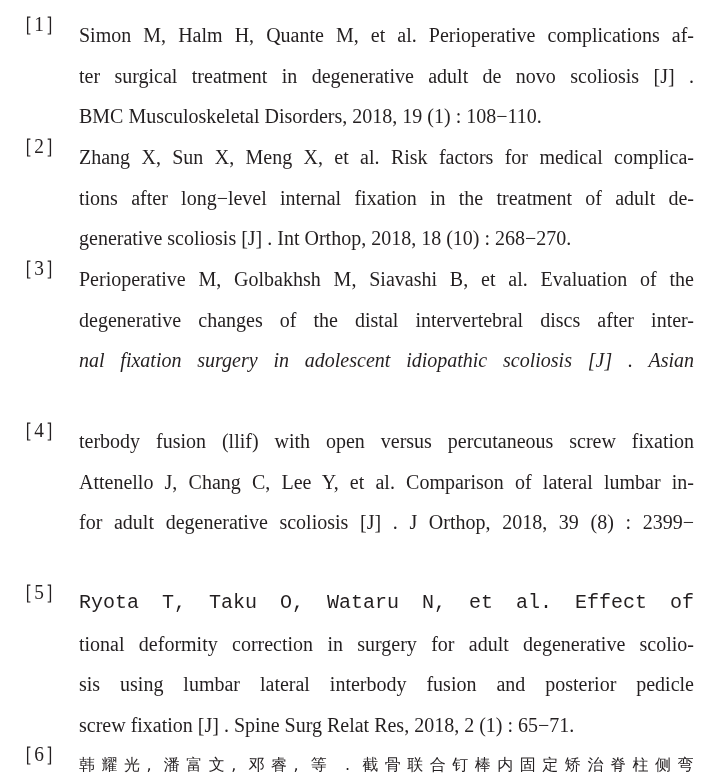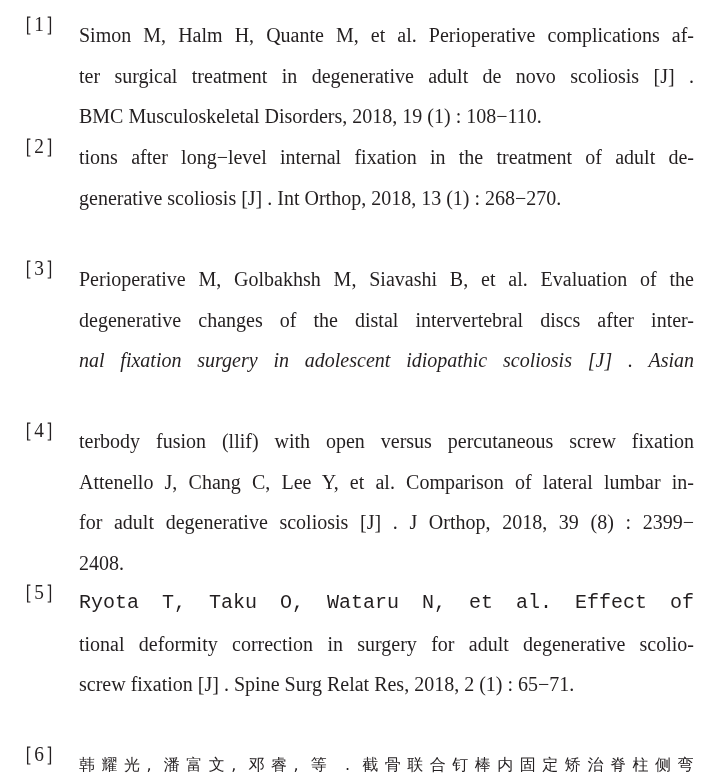--- a/index.html
+++ b/index.html
@@ -34,49 +34,50 @@
     <div class="ref-lines">
       <span class="line" style="white-space: normal; overflow: hidden;">Simon M, Halm H, Quante M, et al. Perioperative complications af-</span>
       <span class="line" style="white-space: normal; overflow: hidden;">ter surgical treatment in degenerative adult de novo scoliosis [J] .</span>
       <span class="line last">BMC Musculoskeletal Disorders, 2018, 19 (1) : 108−110.</span>
     </div>
   </div>
 
   <div class="ref" style="top:126px">
     <span class="ref-label">［2］</span>
     <div class="ref-lines">
+      <span class="line" style="white-space: normal; overflow: hidden;">Zhang X, Sun X, Meng X, et al. Risk factors for medical complica-</span>
       <span class="line" style="white-space: normal; overflow: hidden;">tions after long−level internal fixation in the treatment of adult de-</span>
-      <span class="line last">generative scoliosis [J] . Int Orthop, 2018, 13 (1) : 268−270.</span>
+      <span class="line last">generative scoliosis [J] . Int Orthop, 2018, 18 (10) : 268−270.</span>
     </div>
   </div>
 
   <div class="ref" style="top:248px">
     <span class="ref-label">［3］</span>
     <div class="ref-lines">
       <span class="line" style="white-space: normal; overflow: hidden;">Perioperative M, Golbakhsh M, Siavashi B, et al. Evaluation of the</span>
       <span class="line" style="white-space: normal; overflow: hidden; font-family: Liberation Serif, serif;">degenerative changes of the distal intervertebral discs after inter-</span>
       <span class="line" style="white-space: normal; overflow: hidden; font-style: italic;">nal fixation surgery in adolescent idiopathic scoliosis [J] . Asian</span>
     </div>
   </div>
 
   <div class="ref" style="top:410px">
     <span class="ref-label">［4］</span>
     <div class="ref-lines">
       <span class="line" style="white-space: normal; overflow: hidden;">terbody fusion  (llif)  with open versus percutaneous screw fixation</span>
       <span class="line" style="white-space: normal; overflow: hidden;">Attenello J, Chang C, Lee Y, et al. Comparison of lateral lumbar in-</span>
       <span class="line" style="white-space: normal; overflow: hidden;">for adult degenerative scoliosis [J] . J Orthop, 2018, 39 (8) : 2399−</span>
-      <span class="line last">2408.</span>
     </div>
   </div>
 
   <div class="ref" style="top:572px">
     <span class="ref-label">［5］</span>
     <div class="ref-lines">
       <span class="line" style="white-space: normal; overflow: hidden; font-family: Liberation Mono, monospace;">Ryota T, Taku O, Wataru N, et al. Effect of three−dimensional rota-</span>
       <span class="line" style="white-space: normal; overflow: hidden;">tional deformity correction in surgery for adult degenerative scolio-</span>
+      <span class="line" style="white-space: normal; overflow: hidden;">sis using lumbar lateral interbody fusion and posterior pedicle</span>
       <span class="line last">screw fixation [J] . Spine Surg Relat Res, 2018, 2 (1) : 65−71.</span>
     </div>
   </div>
 
   <div class="ref" style="top:734px">
     <span class="ref-label">［6］</span>
     <div class="ref-lines">
       <span class="line cjk" style="white-space: normal; overflow: hidden;">韩耀光, 潘富文, 邓睿, 等 . 截骨联合钉棒内固定矫治脊柱侧弯</span>
     </div>
   </div>

